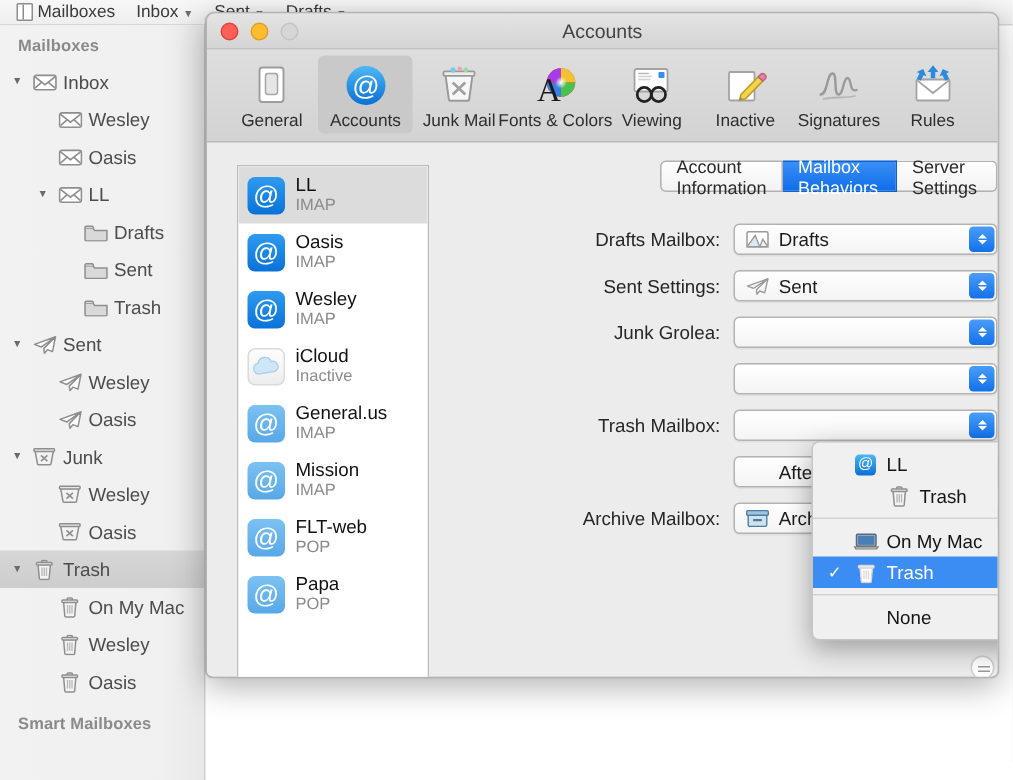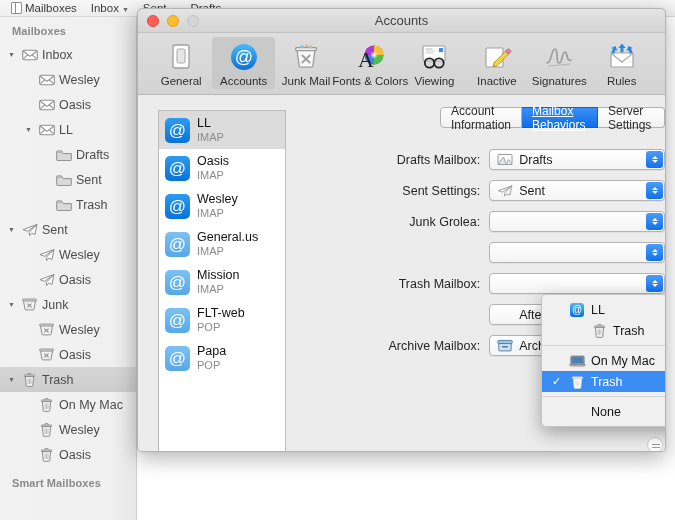--- a/index.html
+++ b/index.html
@@ -120,21 +120,21 @@
 
   .tabs { position:absolute; left:142px; top:11px; display:flex; }
   .tab {
     height:21px; padding:0 10px; display:flex; align-items:center; justify-content:center;
     font-size:12px; color:#2b2b2b;
     background:linear-gradient(#fefefe,#f2f2f2);
     border:1px solid #b1b1b1; border-left-width:0;
   }
   .tab:first-child { border-left-width:1px; border-radius:4px 0 0 4px; }
   .tab:last-child  { border-radius:0 4px 4px 0; }
-  .tab.active { background:linear-gradient(#3a8ef7,#0f6fe8); color:#fff; border-color:#0c62cf;text-decoration:underline; }
+  .tab.active { background:linear-gradient(#3a8ef7,#0f6fe8); color:#fff; border-color:#0c62cf; }
 
   .form { position:absolute; left:0; top:48px; right:0; }
   .frow { display:flex; align-items:center; height:31px; }
   .flabel { width:258px; text-align:right; padding-right:9px; font-size:12.5px; color:#262626; }
   .popup {
     width:237px; height:21px; background:linear-gradient(#ffffff,#f4f4f4);
     border:1px solid #b3b3b3; border-radius:4px;
     display:flex; align-items:center; gap:6px; padding-left:7px;
     position:relative; font-size:12.5px; color:#1b1b1b;
     box-shadow:0 1px 0 rgba(0,0,0,0.05);
@@ -528,20 +528,31 @@
           <div class="acct-row">
             <span class="acct-ico imap">
               <span class="at">@</span>
             </span>
             <span class="acct-txt">
               <span class="acct-name">Wesley</span>
               <span class="acct-type">IMAP</span>
             </span>
           </div>
           <div class="acct-row">
+            <span class="acct-ico cloud">
+              <svg class="ic" width="22" height="15" viewBox="0 0 22 15">
+                <path d="M5.4 12.4 a3.6 3.6 0 0 1 -0.4 -7.1 a4.6 4.6 0 0 1 8.8 -1.2 a3.4 3.4 0 0 1 4.6 3.1 a3.6 3.6 0 0 1 -2.2 3.4 z" fill="#cfe6f8" stroke="#a9cfe8" stroke-width="0.9"></path>
+              </svg>
+            </span>
+            <span class="acct-txt">
+              <span class="acct-name">iCloud</span>
+              <span class="acct-type">Inactive</span>
+            </span>
+          </div>
+          <div class="acct-row">
             <span class="acct-ico dim">
               <span class="at">@</span>
             </span>
             <span class="acct-txt">
               <span class="acct-name">General.us</span>
               <span class="acct-type">IMAP</span>
             </span>
           </div>
           <div class="acct-row">
             <span class="acct-ico dim">

